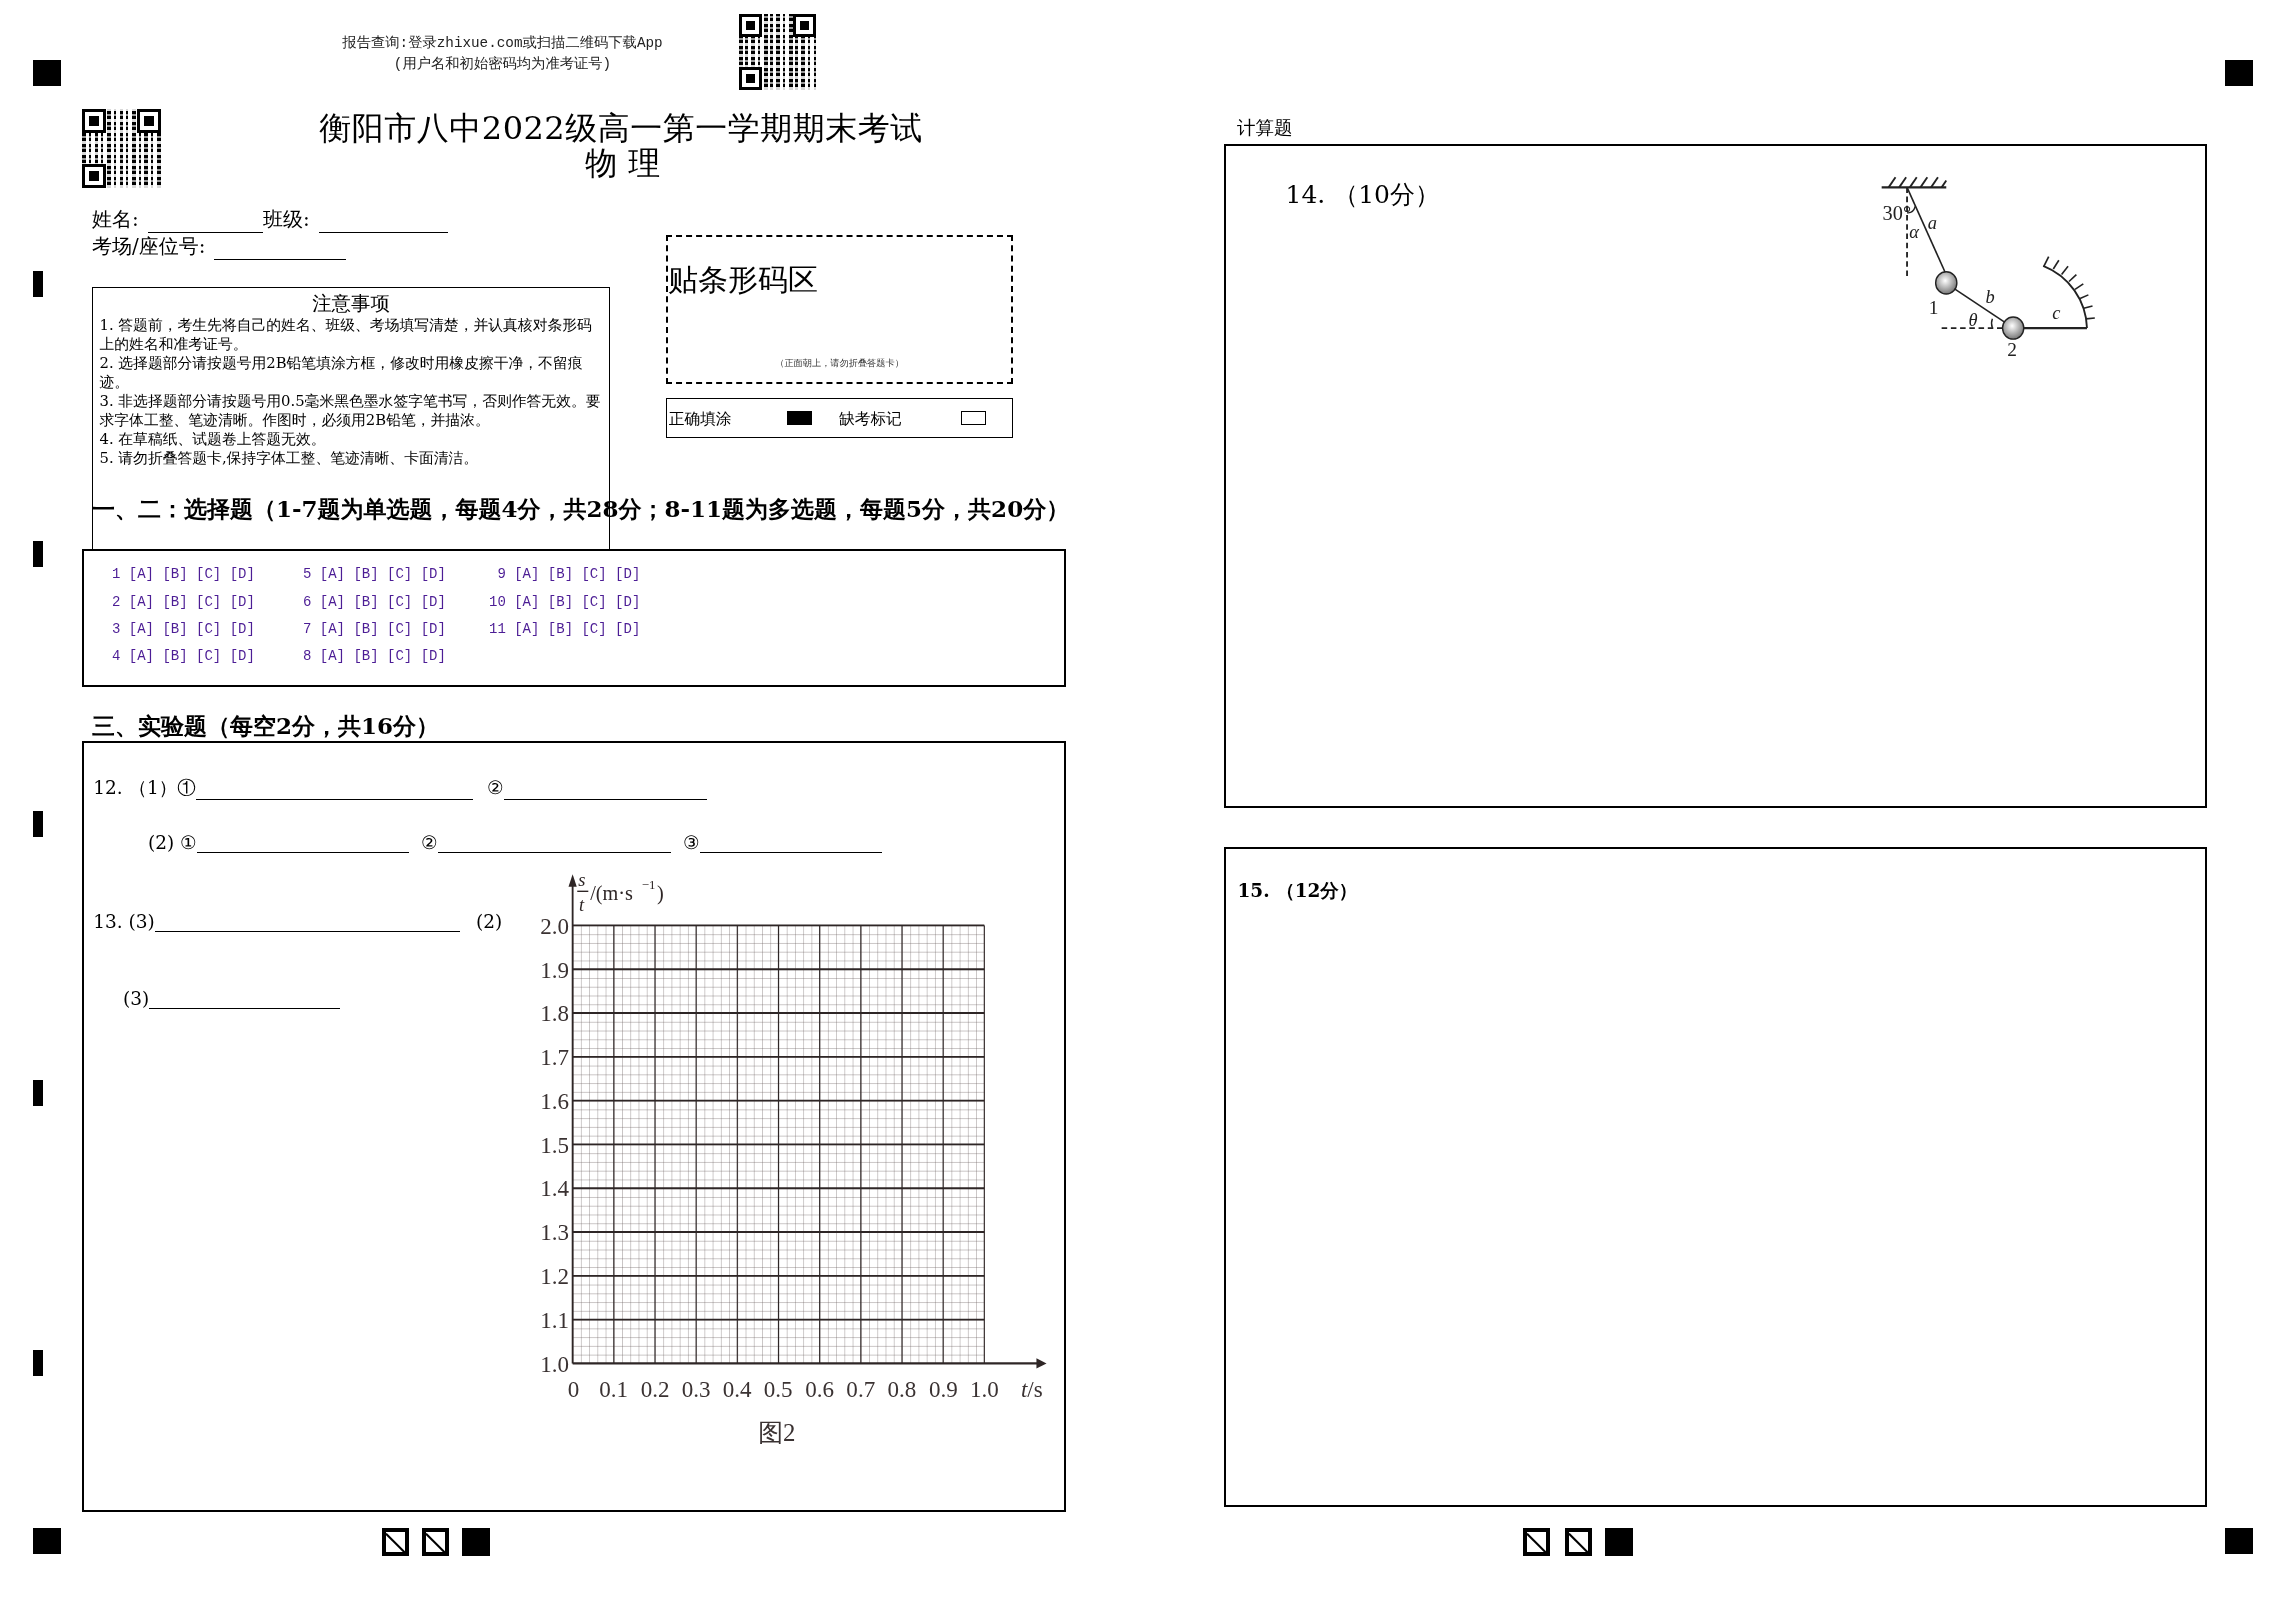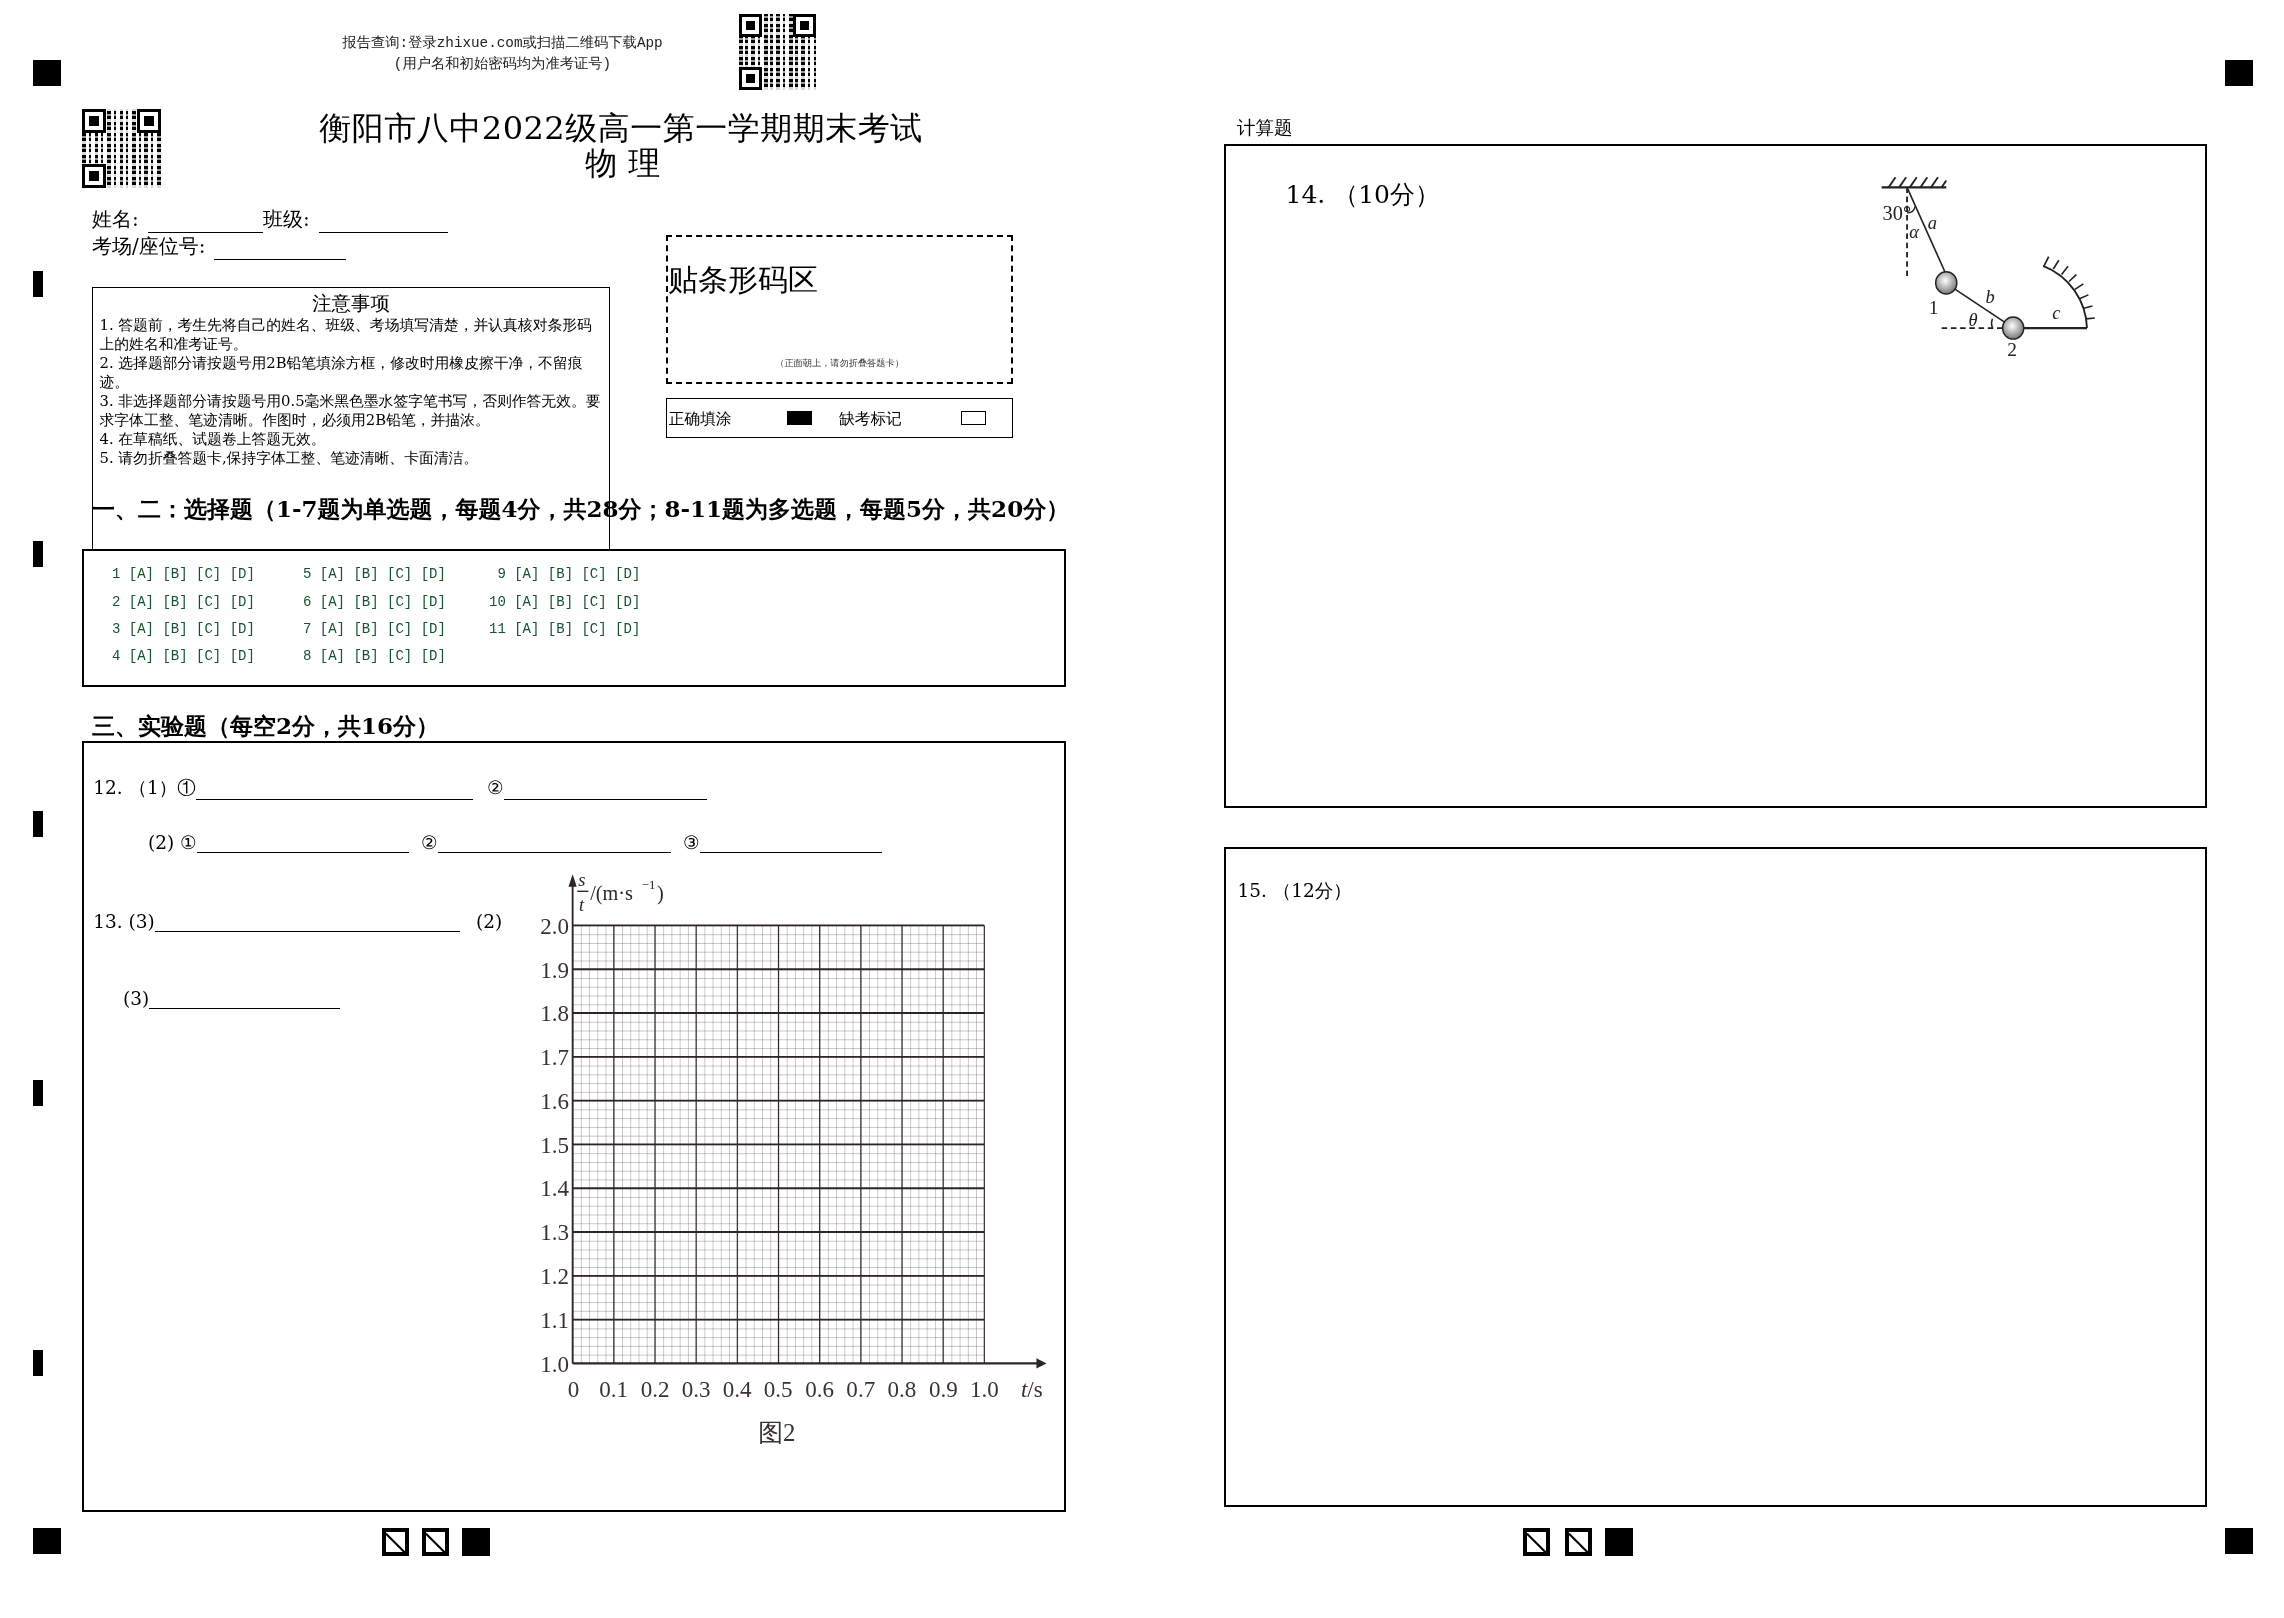--- a/index.html
+++ b/index.html
@@ -15,21 +15,21 @@
   .qr-inner{position:absolute;inset:0;
       background:
         repeating-linear-gradient(0deg,rgba(255,255,255,.85) 0 3.2px,transparent 3.2px 6px,rgba(255,255,255,.6) 6px 7.8px,transparent 7.8px 11px);}
   .finder{position:absolute;width:30%;height:30%;border:3.2px solid #000;box-sizing:border-box;background:#fff;}
   .finder::after{content:"";position:absolute;left:22%;top:22%;width:56%;height:56%;background:#000;}
   .title{font-size:32px;letter-spacing:0.5px;text-align:center;}
   .lbl{font-size:20px;}
   .uline{display:inline-block;border-bottom:1.8px solid #000;height:18.5px;vertical-align:bottom;}
   .box{position:absolute;border:2.3px solid #000;box-sizing:border-box;}
   .notice{font-size:14.8px;line-height:19px;font-family:"DejaVu Serif",serif;}
-  .choice-row{position:absolute;font-family:"Liberation Mono","DejaVu Sans Mono",monospace;font-size:14px;color:#14532d;white-space:pre;}
+  .choice-row{position:absolute;font-family:"Liberation Mono","DejaVu Sans Mono",monospace;font-size:14px;color:#4c1d95;white-space:pre;}
   .sect{font-size:23px;font-weight:bold;}
   .q{font-size:18.5px;position:absolute;white-space:nowrap;}
   .q .uline{height:16.6px;}
 </style>
 </head>
 <body>
 
 <div class="mark" style="left:33px;top:60px;width:28px;height:26px;"></div>
 <div class="mark" style="left:2225px;top:60px;width:28px;height:26px;"></div>
 <div class="mark" style="left:33px;top:1528px;width:28px;height:26px;"></div>
@@ -278,16 +278,16 @@
       <line x1="430" y1="244" x2="444" y2="226"></line>
         <line x1="446" y1="259" x2="462" y2="244"></line>
       <line x1="459" y1="276" x2="477" y2="264"></line>
         <line x1="470" y1="296" x2="488" y2="288"></line>
       <line x1="478" y1="317" x2="497" y2="312"></line>
         <line x1="483" y1="340" x2="502" y2="338"></line>
     </g>
   </svg>
 </div>
 
-<div class="box" style="left:1224px;top:847px;width:983px;height:660px;">
+<div class="box" style="left:1224px;top:847px;width:983px;height:660px;font-weight:bold;">
   <div style="position:absolute;left:11.5px;top:29px;font-size:18.5px;">15. （12分）</div>
 </div>
 
 
 </body></html>

